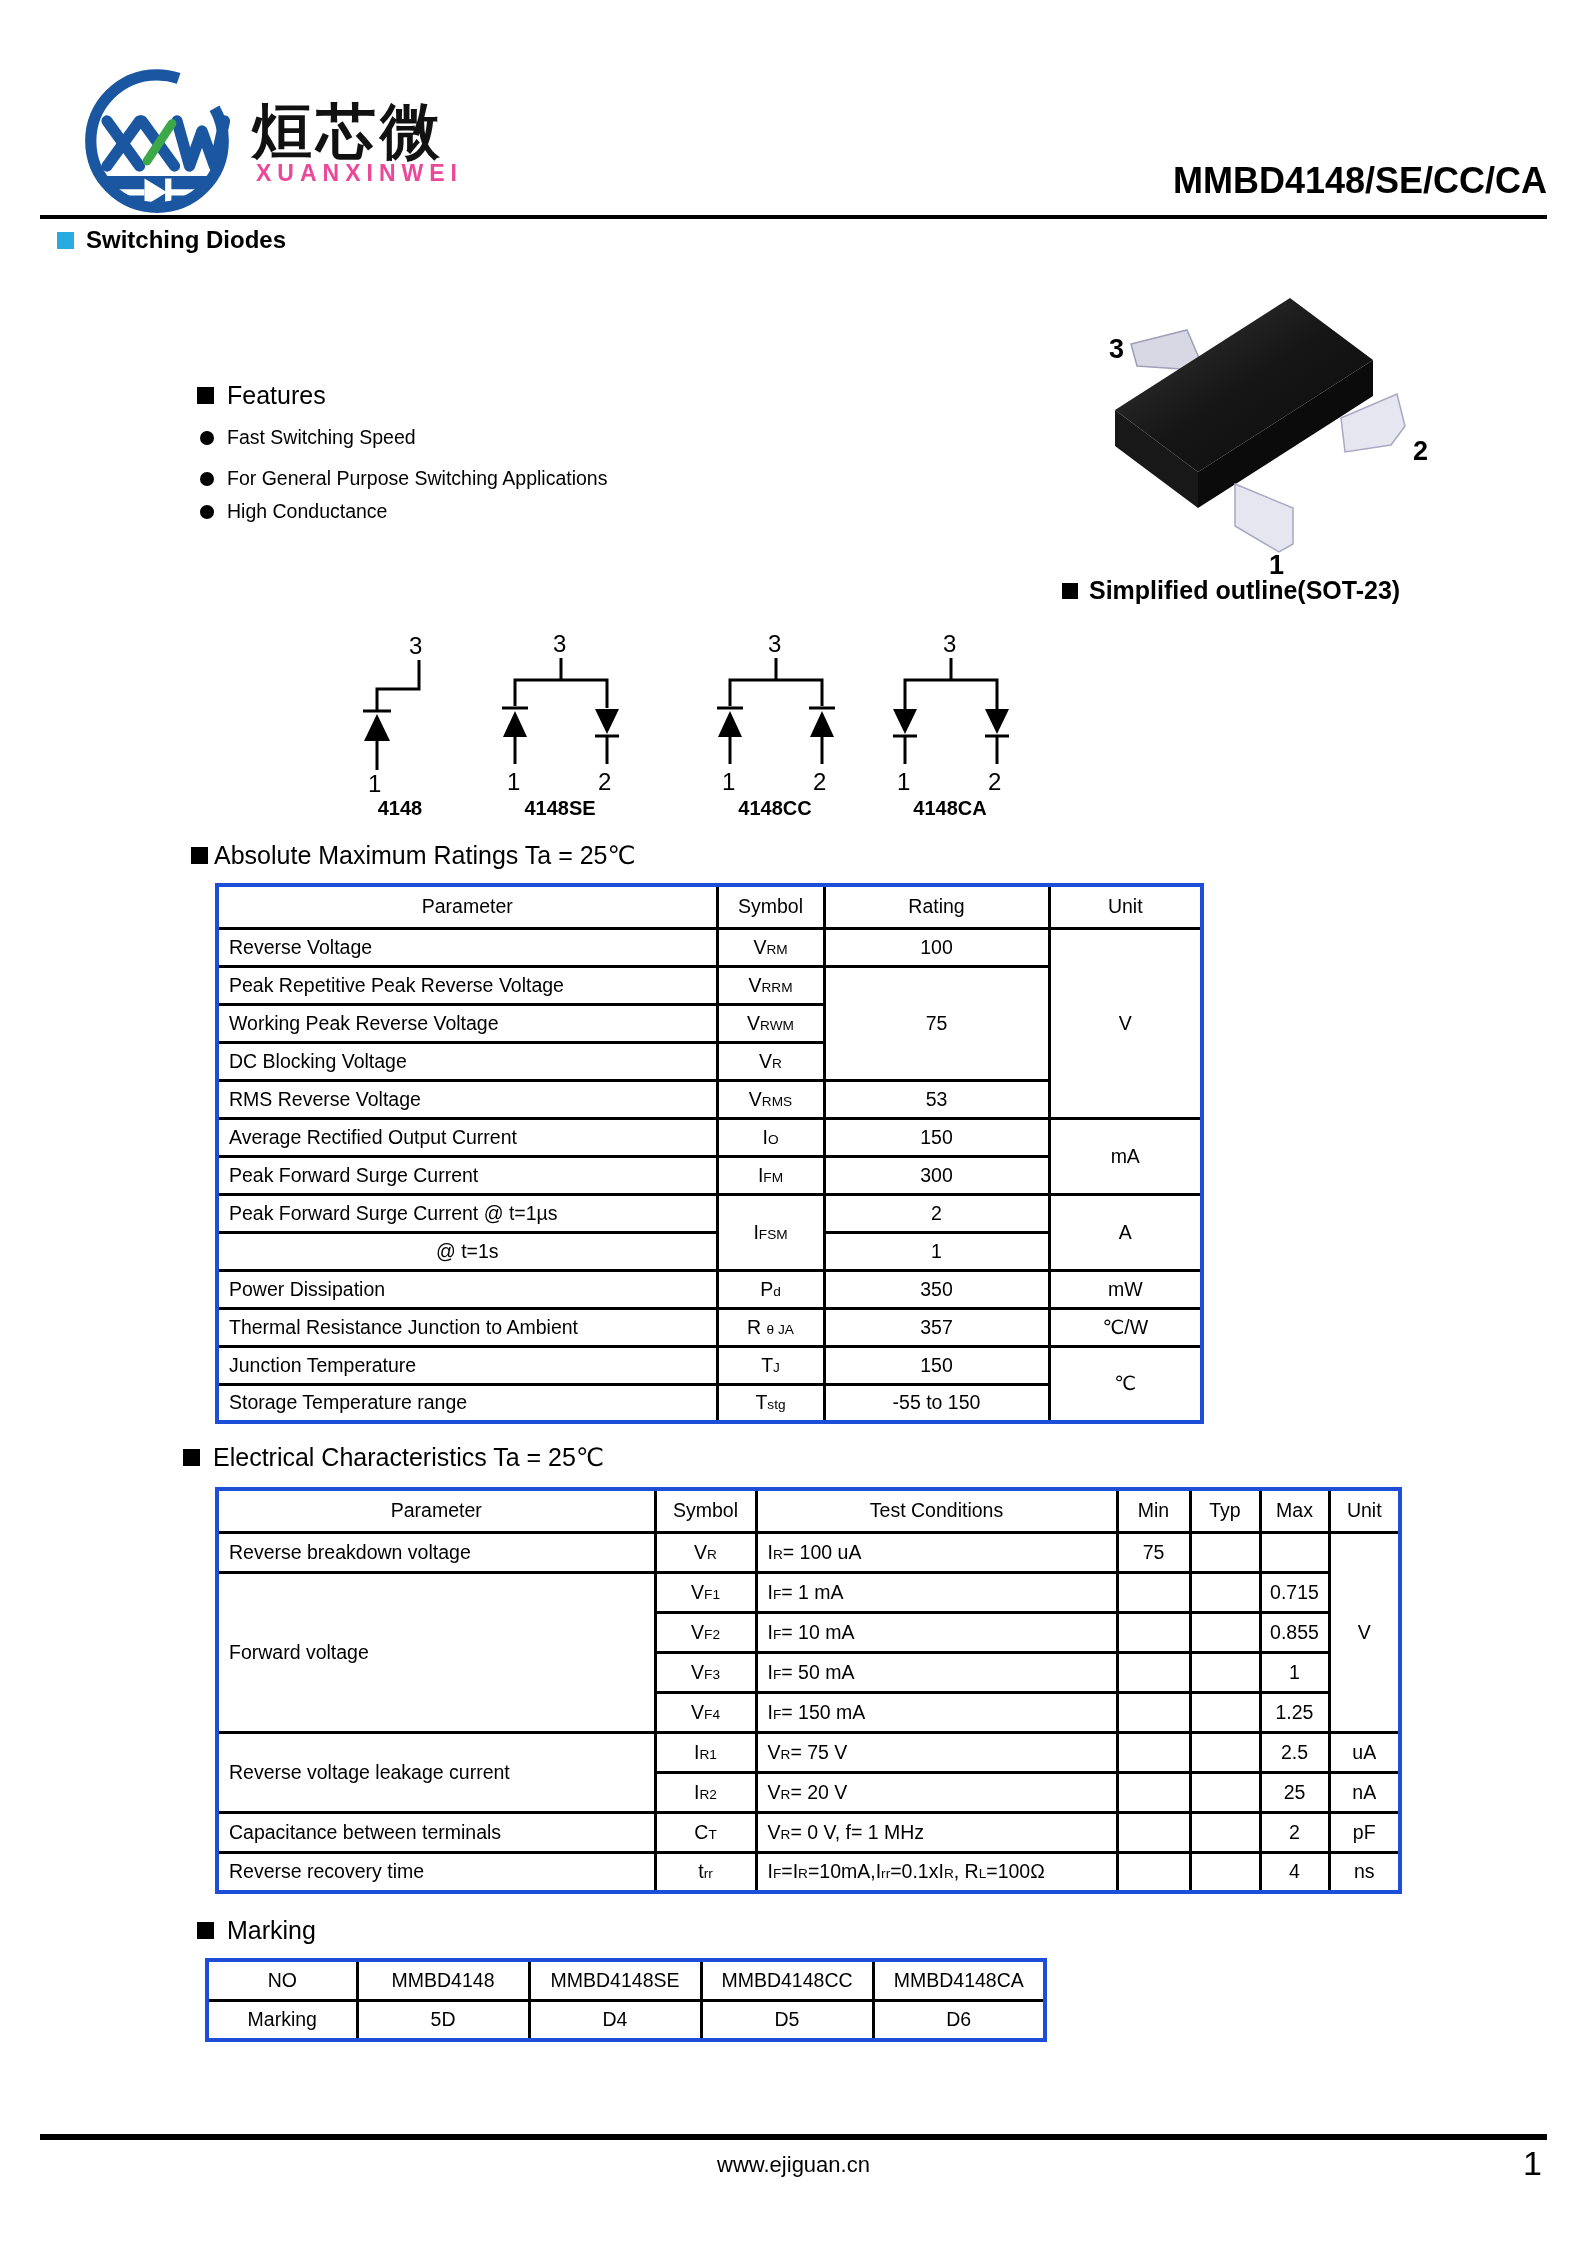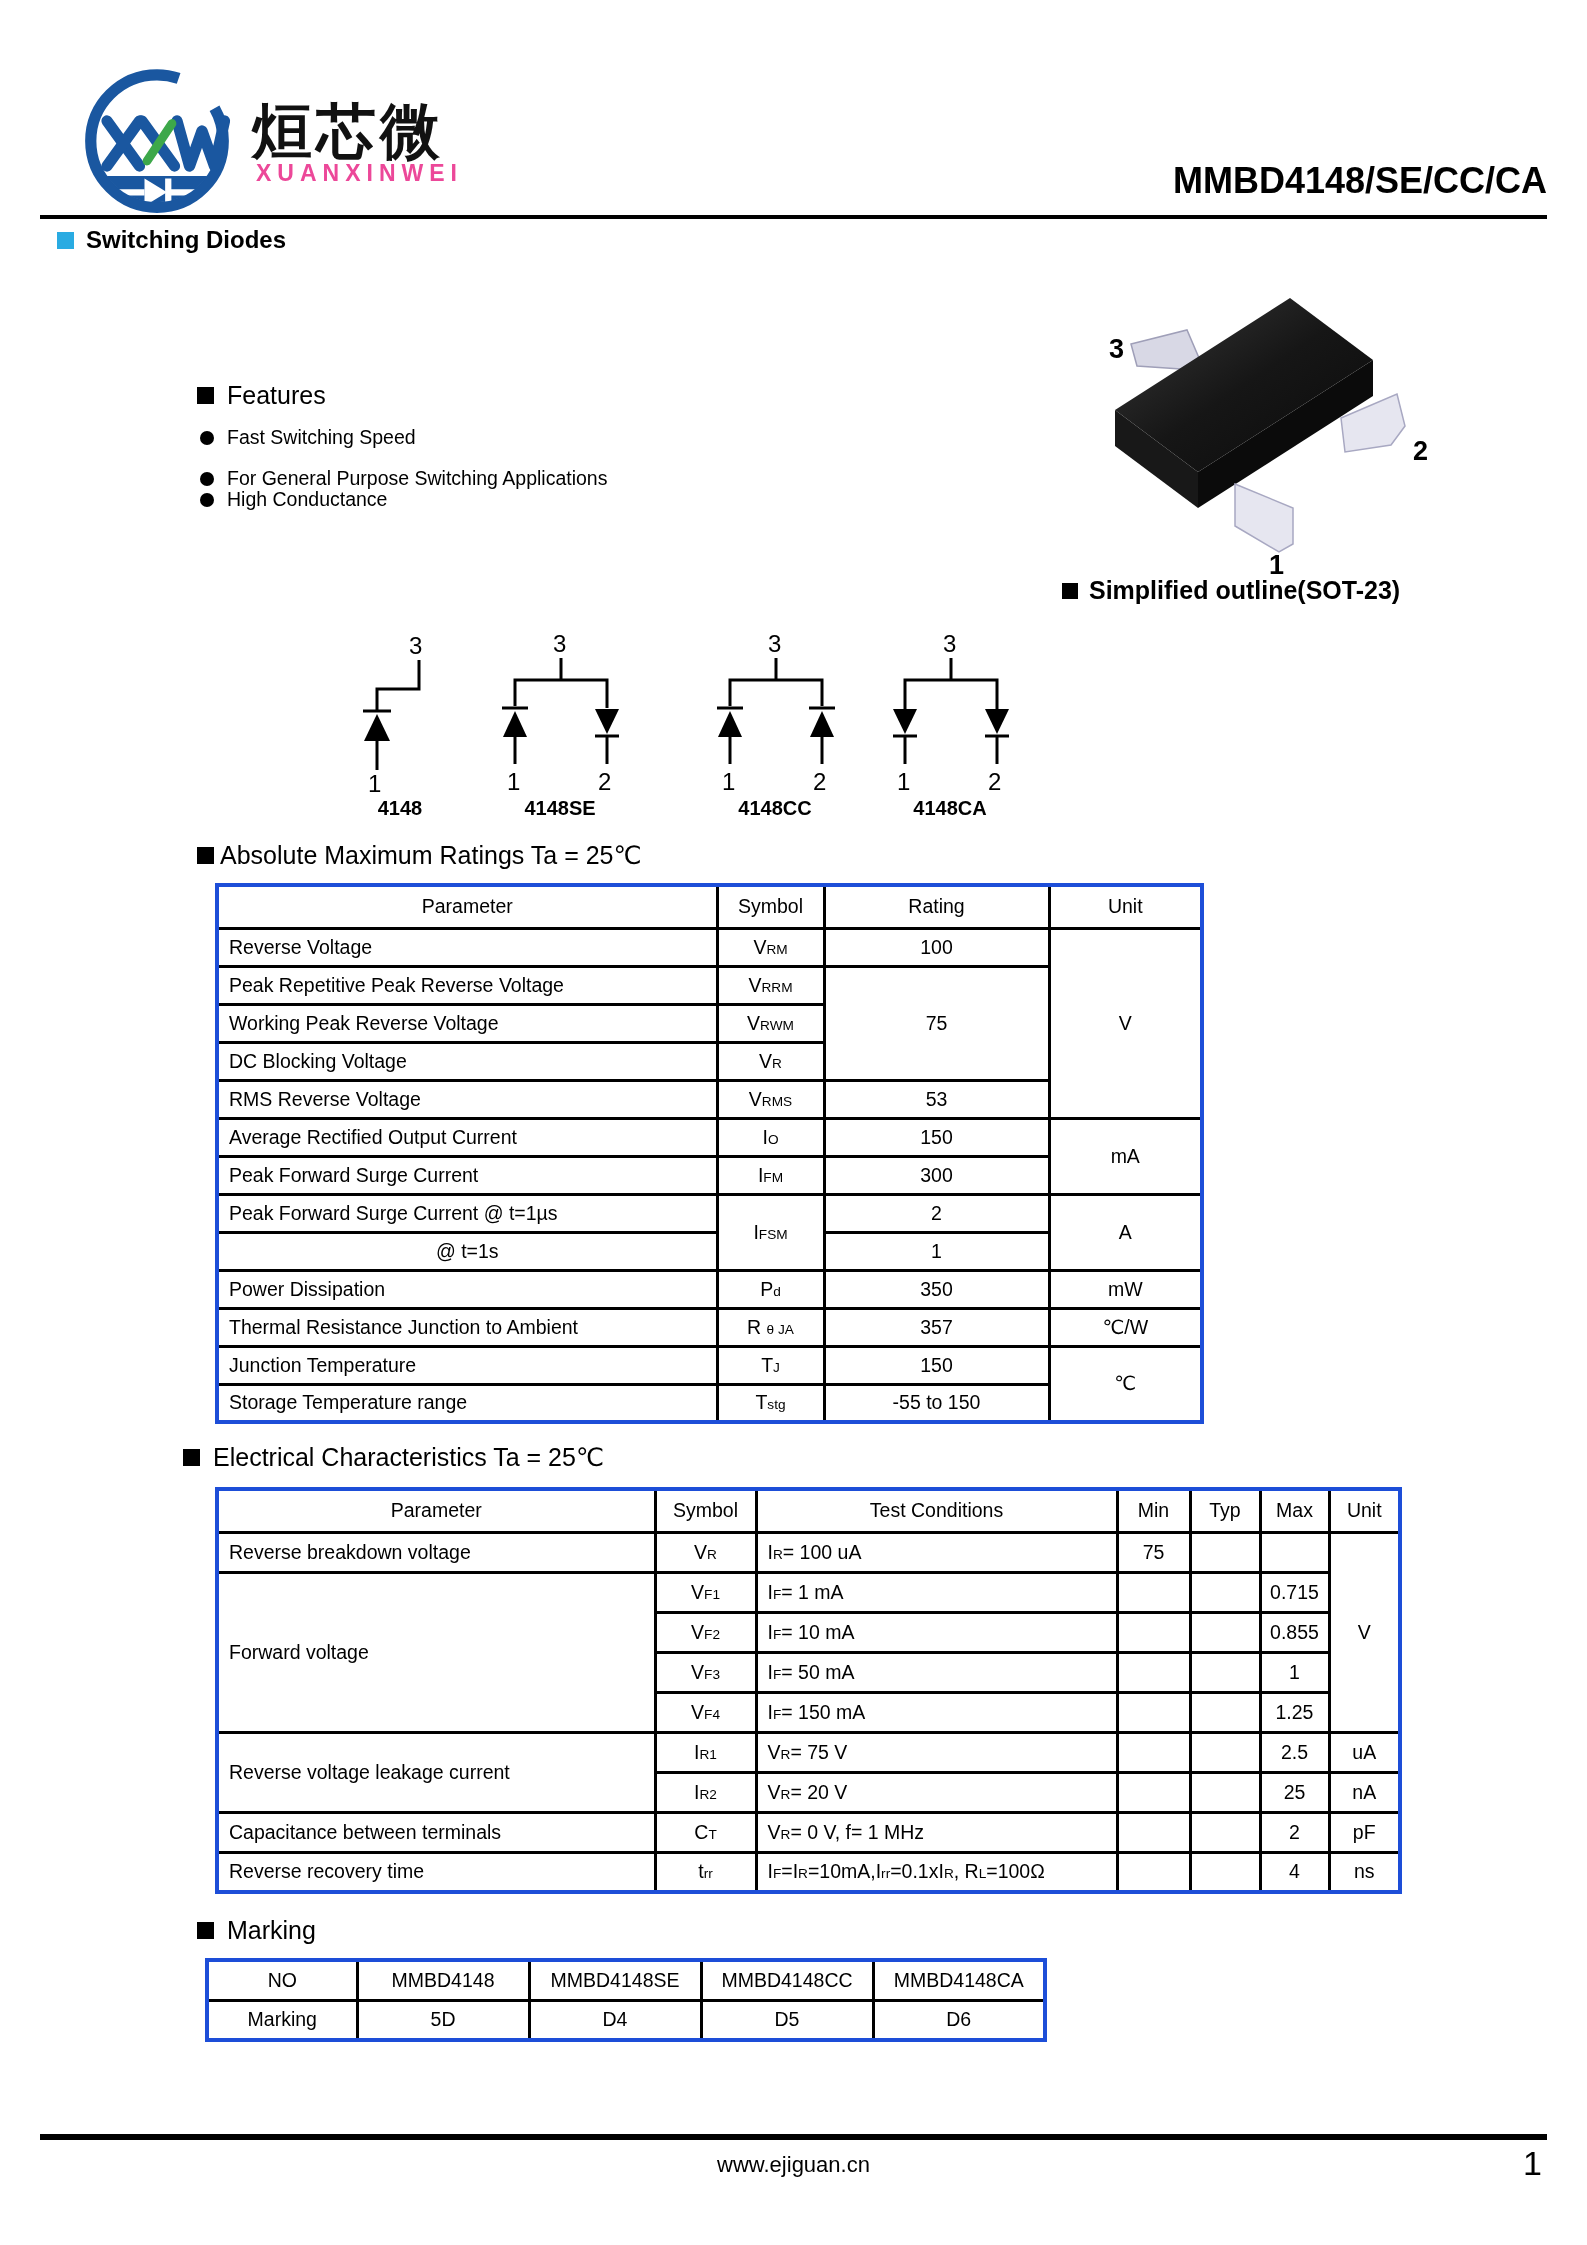--- a/index.html
+++ b/index.html
@@ -85,21 +85,21 @@
     <span>Features</span>
   </div>
   <div class="feat-item" style="left:200px; top:426px;">
     <span class="dot"></span>
     <span>Fast Switching Speed</span>
   </div>
   <div class="feat-item" style="left:200px; top:467px;">
     <span class="dot"></span>
     <span>For General Purpose Switching Applications</span>
   </div>
-  <div class="feat-item" style="left:200px; top:488px;align-items:center;">
+  <div class="feat-item" style="left:200px; top:500px;align-items:center;">
     <span class="dot"></span>
     <span>High Conductance</span>
   </div>
 
   <svg class="abs" style="left:1085px; top:268px;" width="360" height="320" viewBox="0 0 360 320">
     <defs>
       <linearGradient id="gBody" x1="0" y1="0" x2="1" y2="1">
         <stop offset="0" stop-color="#3a3a3a"></stop>
           <stop offset="0.5" stop-color="#161616"></stop>
           <stop offset="1" stop-color="#0a0a0a"></stop>
@@ -176,21 +176,21 @@
       <line x1="122" y1="104" x2="122" y2="132"></line>
     </g>
     <polygon points="18,77 42,77 30,102" fill="#000"></polygon>
     <polygon points="110,77 134,77 122,102" fill="#000"></polygon>
     <text x="68" y="20" font-size="24">3</text>
     <text x="22" y="158" font-size="24">1</text>
     <text x="113" y="158" font-size="24">2</text>
   </svg>
   <div class="diag-name" style="left:875px; top:797px; width:150px;">4148CA</div>
 
-  <div class="sec-head" style="left:197px; top:841px;gap:6px;">
+  <div class="sec-head" style="left:191px; top:841px;gap:6px;">
     <span class="sq"></span>
     <span>Absolute Maximum Ratings Ta = 25℃</span>
   </div>
 
   <table class="dtable t1" style="left:215px; top:883px; width:985px;">
     <colgroup>
         <col style="width:500px">
         <col style="width:107px">
         <col style="width:225px">
         <col style="width:153px">

